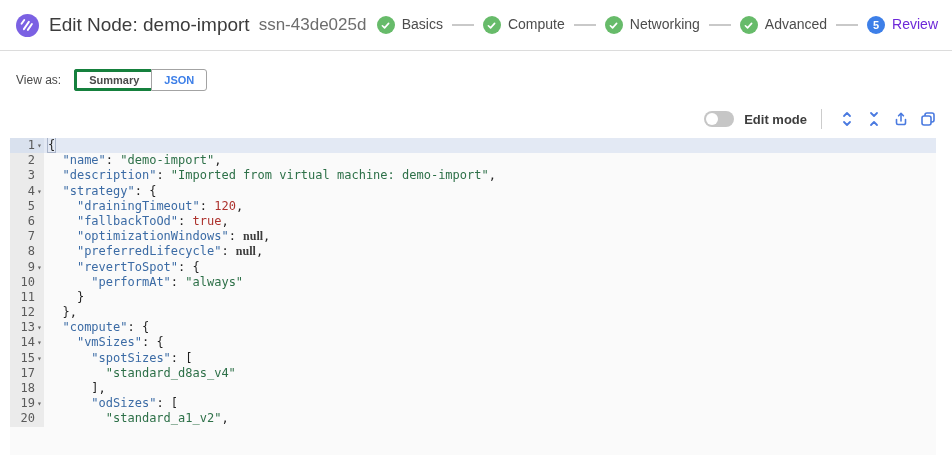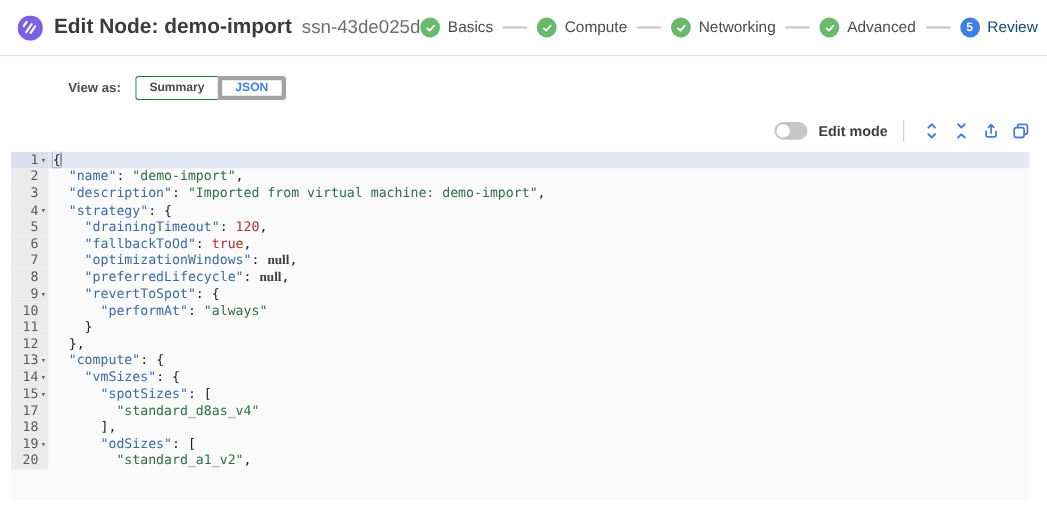--- a/index.html
+++ b/index.html
@@ -8,43 +8,43 @@
     background:#ffffff;font-family:"Liberation Sans",sans-serif;
     -webkit-font-smoothing:antialiased;
   }
   
   .header{
     position:absolute;top:0;left:0;right:0;height:51px;
     display:flex;align-items:center;box-sizing:border-box;
     padding:0 14px 0 16px;border-bottom:1px solid #dcdcdc;background:#fff;
   }
   .logo{width:23px;height:23px;margin-right:10px;flex:none;}
-  .title{font-size:19px;font-weight:bold;color:#3c3c3c;white-space:nowrap;}
+  .title{font-size:19px;font-weight:normal;color:#3c3c3c;white-space:nowrap;}
   .subtitle{font-size:17px;color:#6d6d6d;margin-left:9px;white-space:nowrap;}
   .stepper{margin-left:auto;display:flex;align-items:center;}
   .step{display:flex;align-items:flex-start;}
   .step-circle{
     width:18px;height:18px;border-radius:50%;background:#67bb6a;flex:none;
     display:flex;align-items:center;justify-content:center;margin-right:7px;
   }
   .step-circle.current{background:#3d7fe8;color:#fff;font-size:11px;font-weight:bold;}
   .step-label{font-size:14px;color:#4c4c4c;white-space:nowrap;}
-  .step-label.current{color:#0c4a6e;}
+  .step-label.current{color:#6d28d9;}
   .connector{width:22px;height:2px;background:#c9c9c9;margin:0 9px;flex:none;}
   
   .viewas-row{position:absolute;top:69px;left:16px;display:flex;align-items:center;}
-  .viewas-label{font-size:12px;font-weight:bold;color:#4a4a4a;margin-right:13px;margin-left:46px;}
+  .viewas-label{font-size:12px;font-weight:normal;color:#4a4a4a;margin-right:13px;}
   .btn-group{display:flex;}
   .seg-btn{
     height:22px;padding:0 12px;font-size:11px;font-weight:bold;background:#fff;
-    border:1px solid #15803d;color:#4a4a4a;display:flex;align-items:center;
+    border:3px solid #15803d;color:#4a4a4a;display:flex;align-items:center;
     cursor:pointer;box-sizing:border-box;
   }
   .seg-btn:first-child{border-radius:3px 0 0 3px;border-right:none;}
-  .seg-btn.selected{border:4px solid #a3a3a3;color:#3d7fe8;border-radius:0 3px 3px 0;}
+  .seg-btn.selected{border:1px solid #a3a3a3;color:#3d7fe8;border-radius:0 3px 3px 0;}
   
   .toolbar{position:absolute;top:107px;right:16px;display:flex;align-items:center;height:24px;}
   .toggle{width:30px;height:16px;border-radius:8px;background:#c6c6c6;position:relative;margin-right:10px;cursor:pointer;}
   .toggle-knob{width:12px;height:12px;border-radius:50%;background:#fff;position:absolute;left:2px;top:2px;}
   .editmode-label{font-size:13px;font-weight:bold;color:#3d3d3d;}
   .tb-divider{width:1px;height:20px;background:#cccccc;margin:0 6px 0 14px;}
   .tb-icon{width:16px;height:16px;margin-left:11px;cursor:pointer;display:flex;align-items:center;justify-content:center;}
   
   .editor{
     position:absolute;top:138px;left:10px;width:926px;height:317px;

